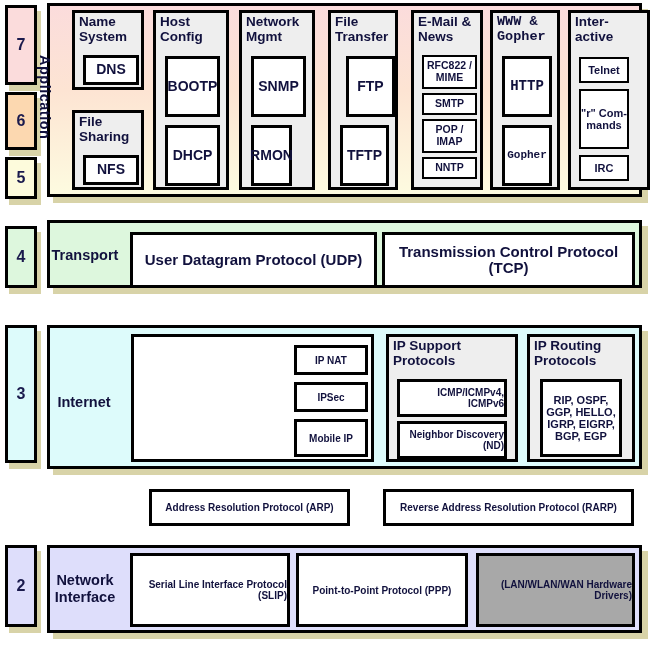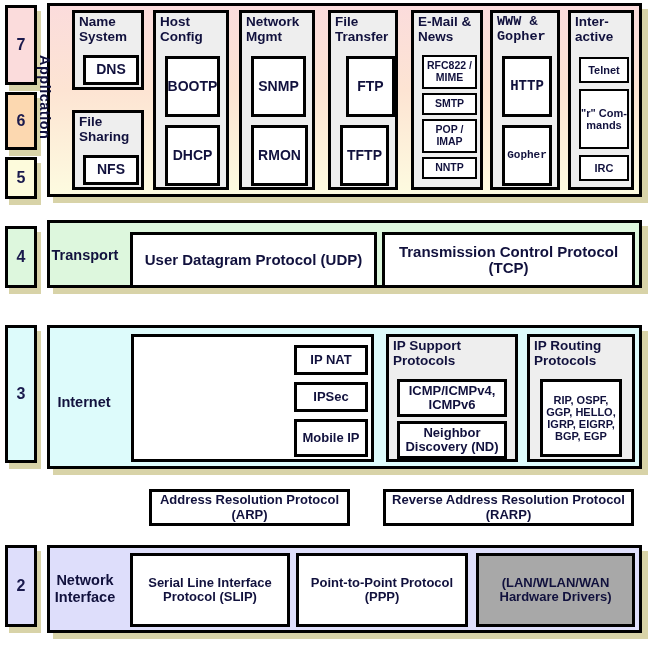--- a/index.html
+++ b/index.html
@@ -65,21 +65,21 @@
     position:absolute;background:#ffffff;border:3px solid #000;
     box-sizing:border-box;z-index:5;
     display:flex;align-items:center;justify-content:center;
     text-align:center;line-height:1.1;color:#11113d;
     font-weight:bold;
   }
   .proto.grey{background:#a8a8a8;}
   .proto.thin{border-width:2px;}
   .f15{font-size:15px;}
   .f14{font-size:14px;}
-  .f13{font-size:13px;}
+  .f13{font-size:10px;text-align:right;}
   .f11{font-size:11px;}
   .f105{font-size:10.5px;}
 </style>
 </head>
 <body>
 
 <div id="stack">
 
   <div class="watermark">The TCP/IP Guide</div>
 
@@ -117,21 +117,21 @@
 
   <div class="group" style="left:153px;top:10px;width:76px;height:180px;">
     <div class="gtitle">Host Config</div>
     <div class="proto f14" style="left:9px;top:112px;width:55px;height:61px;">DHCP</div>
     <div class="proto f14" style="left:9px;top:43px;width:55px;height:61px;">BOOTP</div>
   </div>
 
   <div class="group" style="left:239px;top:10px;width:76px;height:180px;">
     <div class="gtitle">Network Mgmt</div>
     <div class="proto f14" style="left:9px;top:43px;width:55px;height:61px;">SNMP</div>
-    <div class="proto f14" style="left:9px;top:112px;width:57px;height:61px;">RMON</div>
+    <div class="proto f14" style="left:9px;top:112px;width:41px;height:61px;">RMON</div>
   </div>
 
   <div class="group" style="left:328px;top:10px;width:70px;height:180px;">
     <div class="gtitle">File Transfer</div>
     <div class="proto f14" style="left:15px;top:43px;width:49px;height:61px;">FTP</div>
     <div class="proto f14" style="left:9px;top:112px;width:49px;height:61px;">TFTP</div>
   </div>
 
   <div class="group" style="left:411px;top:10px;width:72px;height:180px;">
     <div class="gtitle">E-Mail &amp; News</div>
@@ -140,21 +140,21 @@
     <div class="proto thin f105" style="left:8px;top:106px;width:55px;height:34px;">POP / IMAP</div>
     <div class="proto thin f105" style="left:8px;top:144px;width:55px;height:22px;">NNTP</div>
   </div>
 
   <div class="group" style="left:490px;top:10px;width:70px;height:180px;font-family:Liberation Mono, monospace;">
     <div class="gtitle">WWW &amp; Gopher</div>
     <div class="proto f14" style="left:9px;top:43px;width:50px;height:61px;">HTTP</div>
     <div class="proto f11" style="left:9px;top:112px;width:50px;height:61px;">Gopher</div>
   </div>
 
-  <div class="group" style="left:568px;top:10px;width:66px;height:180px;">
+  <div class="group" style="left:568px;top:10px;width:82px;height:180px;">
     <div class="gtitle">Inter-active</div>
     <div class="proto thin f11" style="left:8px;top:44px;width:50px;height:26px;">Telnet</div>
     <div class="proto thin f11" style="left:8px;top:76px;width:50px;height:60px;">"r" Com-mands</div>
     <div class="proto thin f11" style="left:8px;top:142px;width:50px;height:26px;">IRC</div>
   </div>
 
   <div class="sh" style="left:53px;top:226px;width:595px;height:68px;"></div>
   <div class="band band-transport" style="left:47px;top:220px;width:595px;height:68px;"></div>
   <div class="bandlabel" style="left:40px;top:247px;width:90px;text-align:center;z-index:6;">Transport</div>
   <div class="proto f15" style="left:130px;top:232px;width:247px;height:56px;z-index:6;">User Datagram Protocol (UDP)</div>

